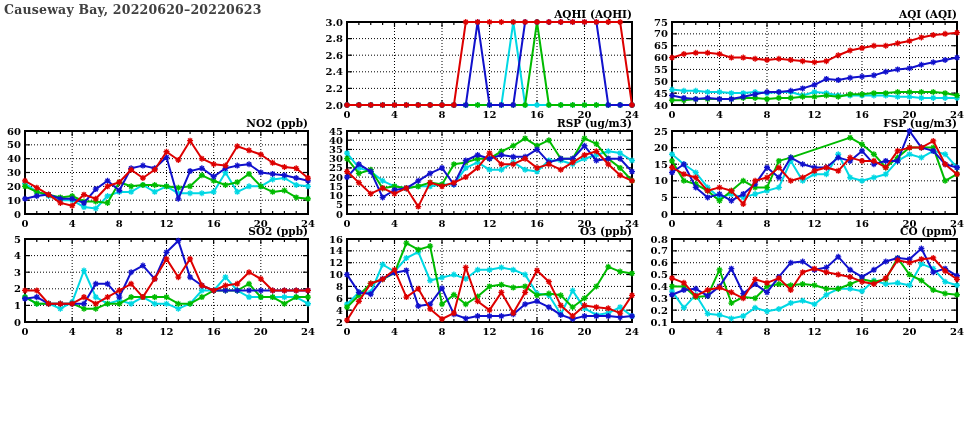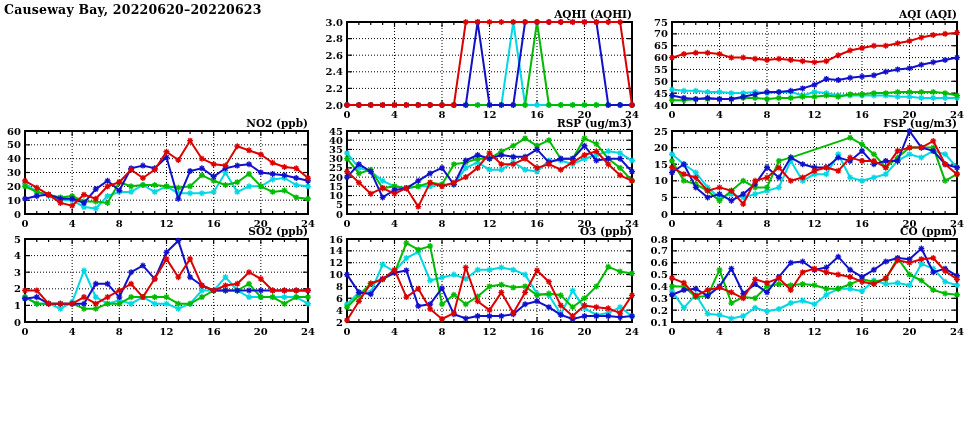--- a/index.html
+++ b/index.html
@@ -1,18 +1,18 @@
 <!DOCTYPE html>
 <html><head>
 <meta charset="utf-8">
 <style>
   html,body{margin:0;padding:0;background:#ffffff;}
   #screen{position:relative;width:975px;height:447px;background:#ffffff;overflow:hidden;
           font-family:"DejaVu Serif",serif;}
-  .page-title{position:absolute;left:4px;top:2px;font-size:12.5px;font-weight:bold;color:#000000;
+  .page-title{position:absolute;left:4px;top:2px;font-size:12.5px;font-weight:bold;color:#404040;
               letter-spacing:0.2px;white-space:pre;}
   svg.chart{position:absolute;overflow:visible;}
   svg.chart text{font-family:"DejaVu Serif",serif;font-weight:bold;fill:#000;}
   svg.chart text.tick{font-size:10px;}
   svg.chart text.ctitle{font-size:10.5px;}
 </style>
 </head>
 <body>
 
 <div id="screen">

